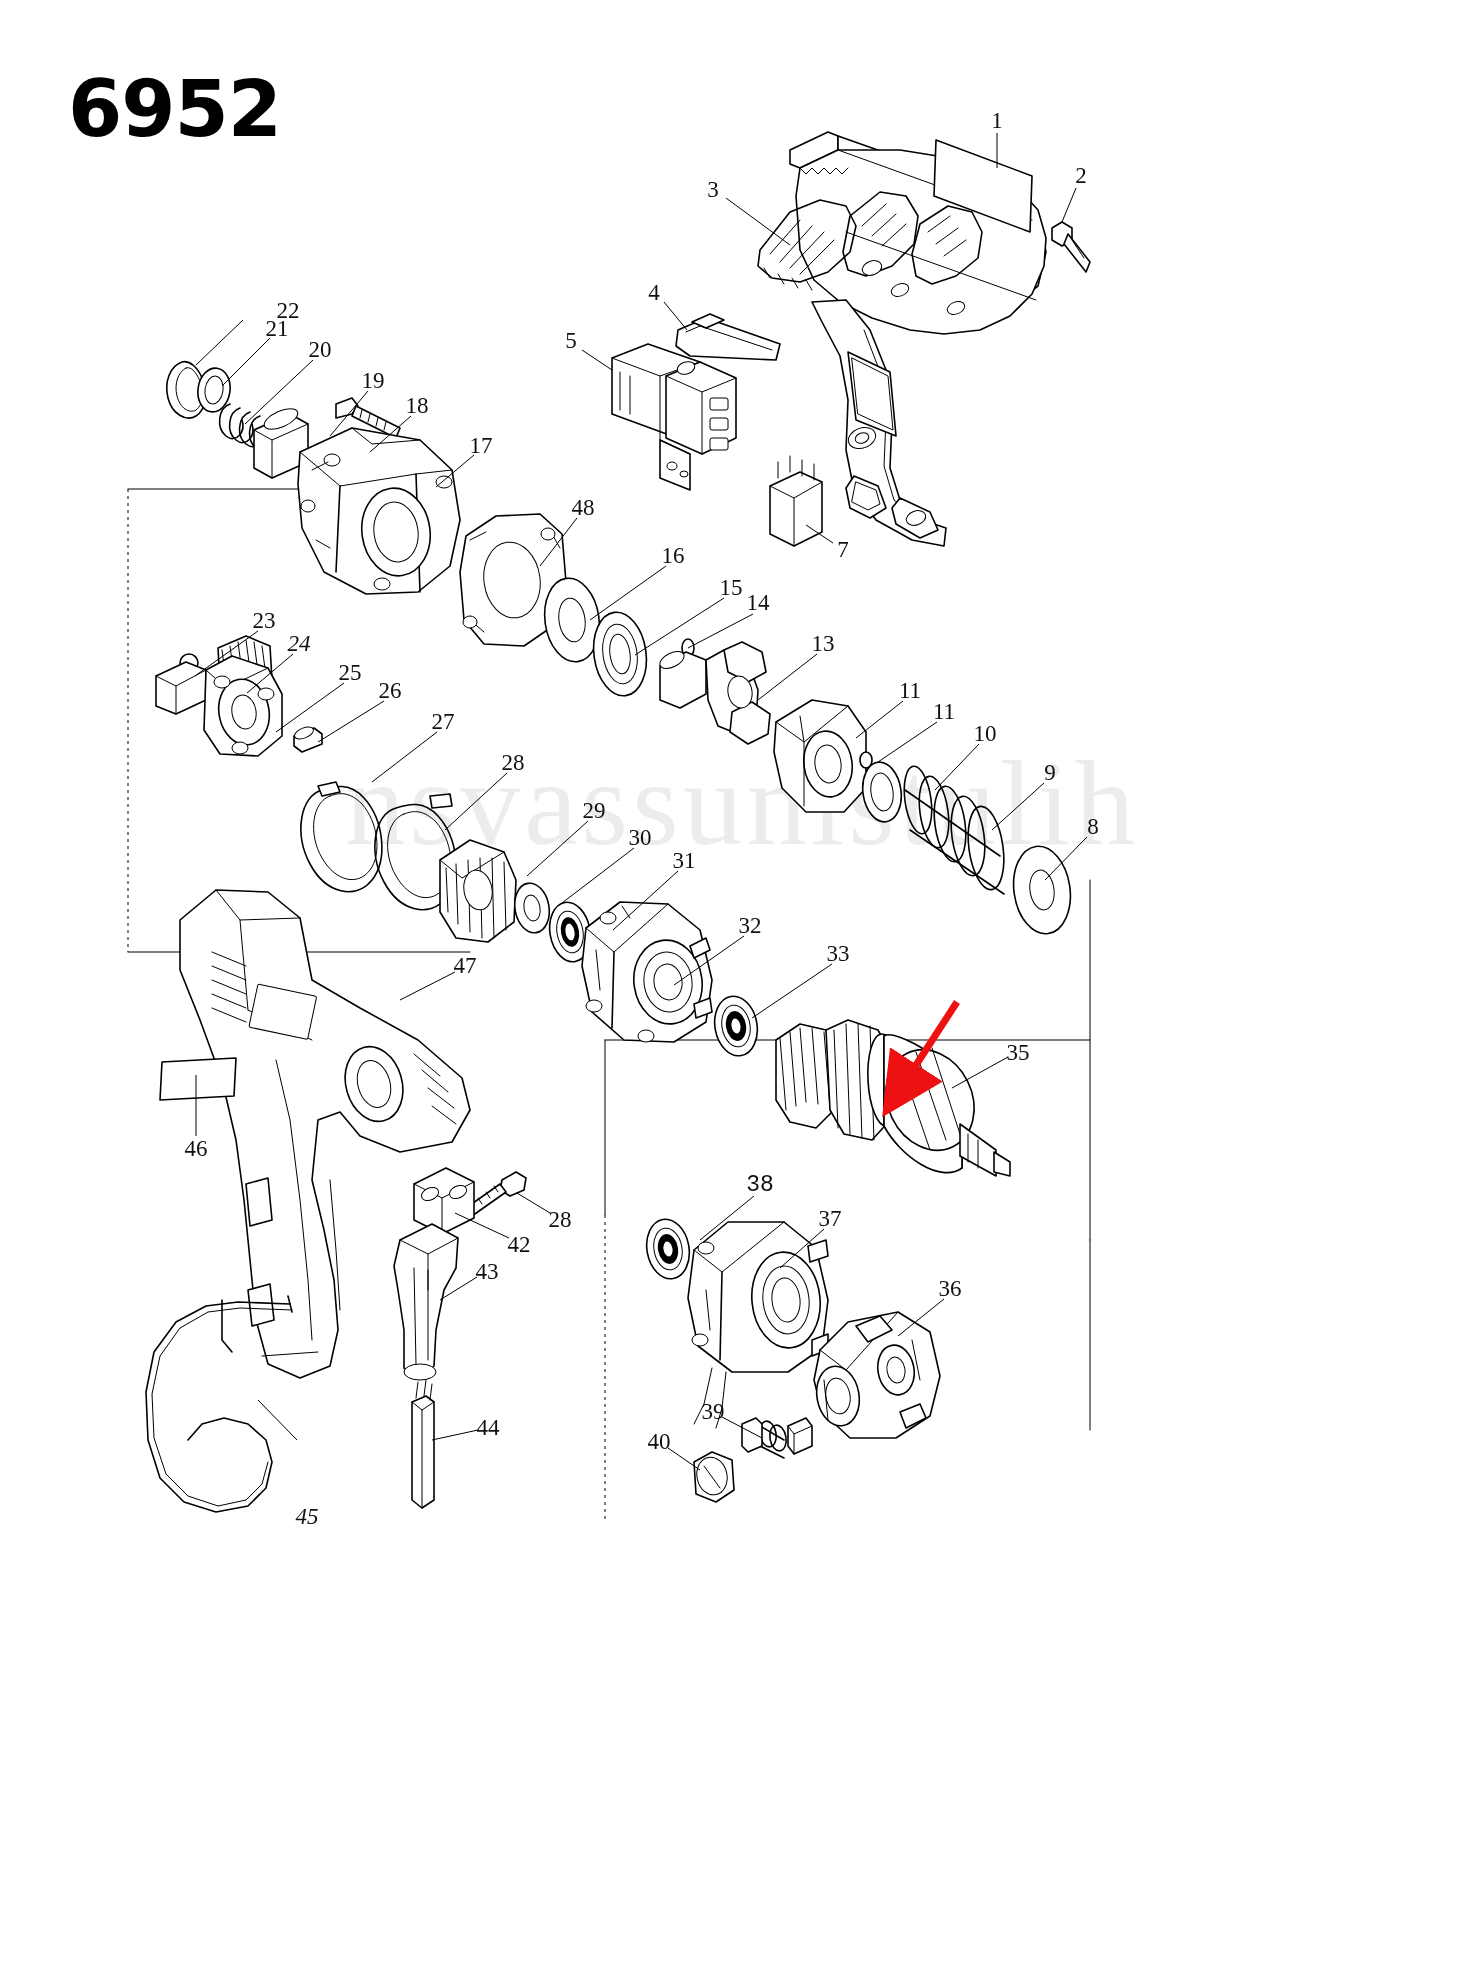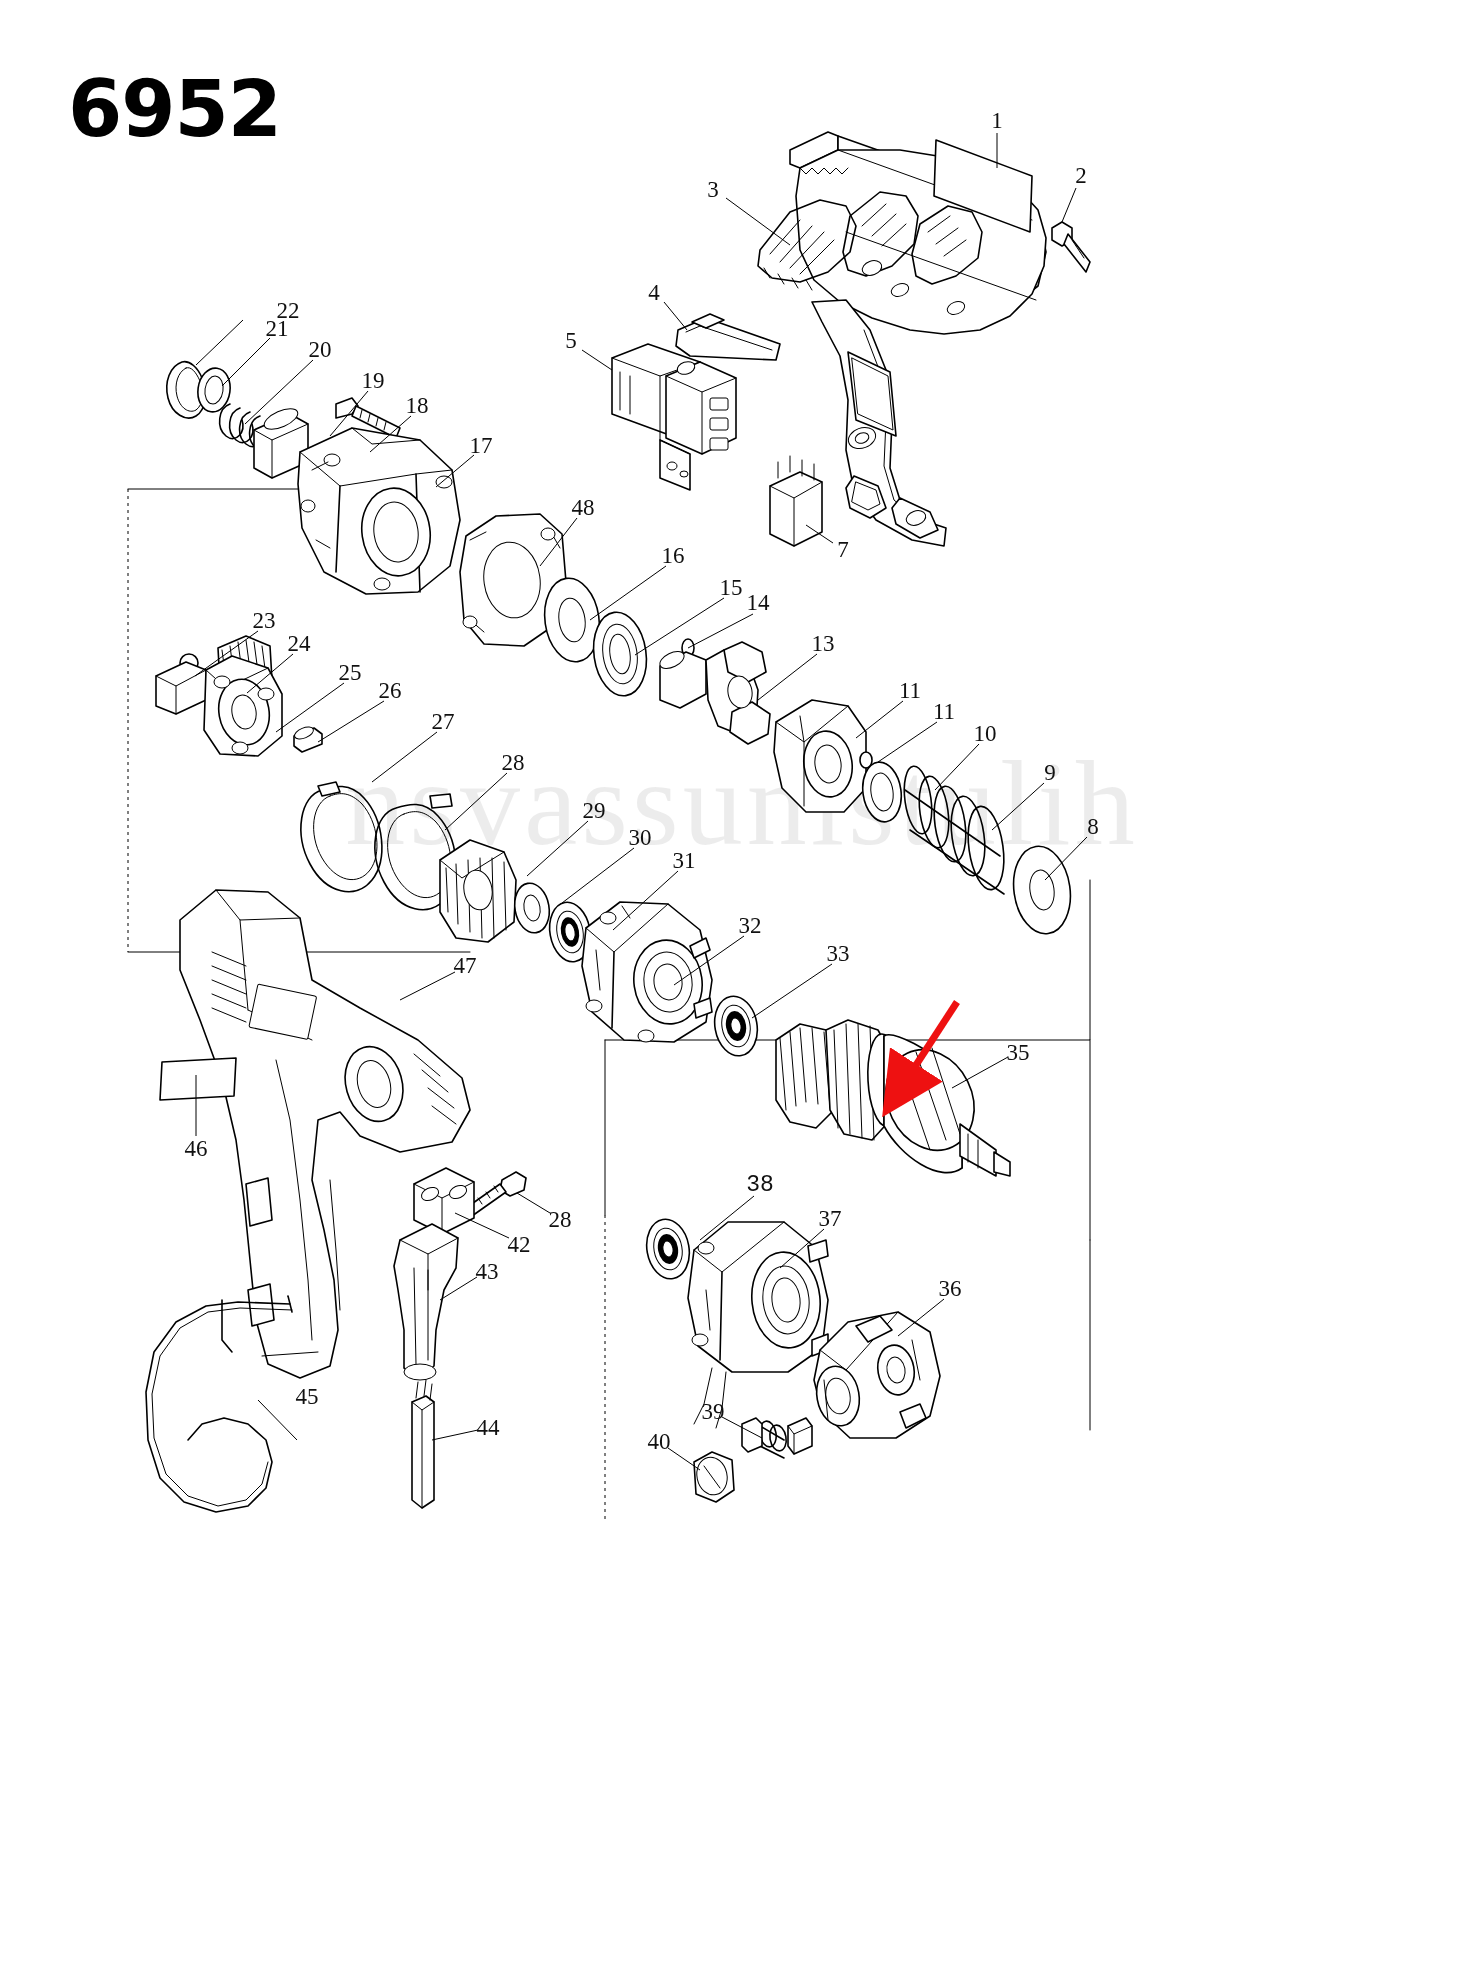--- a/index.html
+++ b/index.html
@@ -559,38 +559,38 @@
       <div class="callout" style="left: 673px; top: 555px;">16</div>
       <div class="callout" style="left: 731px; top: 587px;">15</div>
       <div class="callout" style="left: 758px; top: 602px;">14</div>
       <div class="callout" style="left: 823px; top: 643px;">13</div>
       <div class="callout" style="left: 910px; top: 690px;">11</div>
       <div class="callout" style="left: 944px; top: 711px;">11</div>
       <div class="callout" style="left: 985px; top: 733px;">10</div>
       <div class="callout" style="left: 1050px; top: 772px;">9</div>
       <div class="callout" style="left: 1093px; top: 826px;">8</div>
       <div class="callout" style="left: 264px; top: 620px;">23</div>
-      <div class="callout" style="left: 299px; top: 643px;">24</div>
+      <div class="callout" style="left: 299px; top: 643px; font-style: italic;">24</div>
       <div class="callout" style="left: 350px; top: 672px;">25</div>
       <div class="callout" style="left: 390px; top: 690px;">26</div>
       <div class="callout" style="left: 443px; top: 721px;">27</div>
       <div class="callout" style="left: 513px; top: 762px;">28</div>
       <div class="callout" style="left: 594px; top: 810px;">29</div>
       <div class="callout" style="left: 640px; top: 837px;">30</div>
       <div class="callout" style="left: 684px; top: 860px;">31</div>
       <div class="callout" style="left: 750px; top: 925px;">32</div>
       <div class="callout" style="left: 838px; top: 953px;">33</div>
       <div class="callout" style="left: 1018px; top: 1052px;">35</div>
       <div class="callout" style="left: 465px; top: 965px;">47</div>
       <div class="callout" style="left: 196px; top: 1148px;">46</div>
       <div class="callout" style="left: 560px; top: 1219px;">28</div>
       <div class="callout" style="left: 519px; top: 1244px;">42</div>
       <div class="callout" style="left: 487px; top: 1271px;">43</div>
       <div class="callout" style="left: 488px; top: 1427px;">44</div>
-      <div class="callout" style="left: 307px; top: 1396px;">45</div>
+      <div class="callout" style="left: 307px; top: 1516px; font-style: italic;">45</div>
       <div class="callout" style="left: 760px; top: 1185px; font-family: Liberation Mono, monospace;">38</div>
       <div class="callout" style="left: 830px; top: 1218px;">37</div>
       <div class="callout" style="left: 950px; top: 1288px;">36</div>
       <div class="callout" style="left: 713px; top: 1411px;">39</div>
       <div class="callout" style="left: 659px; top: 1441px;">40</div>
     </div>
 
 </div>
 
 </body></html>

